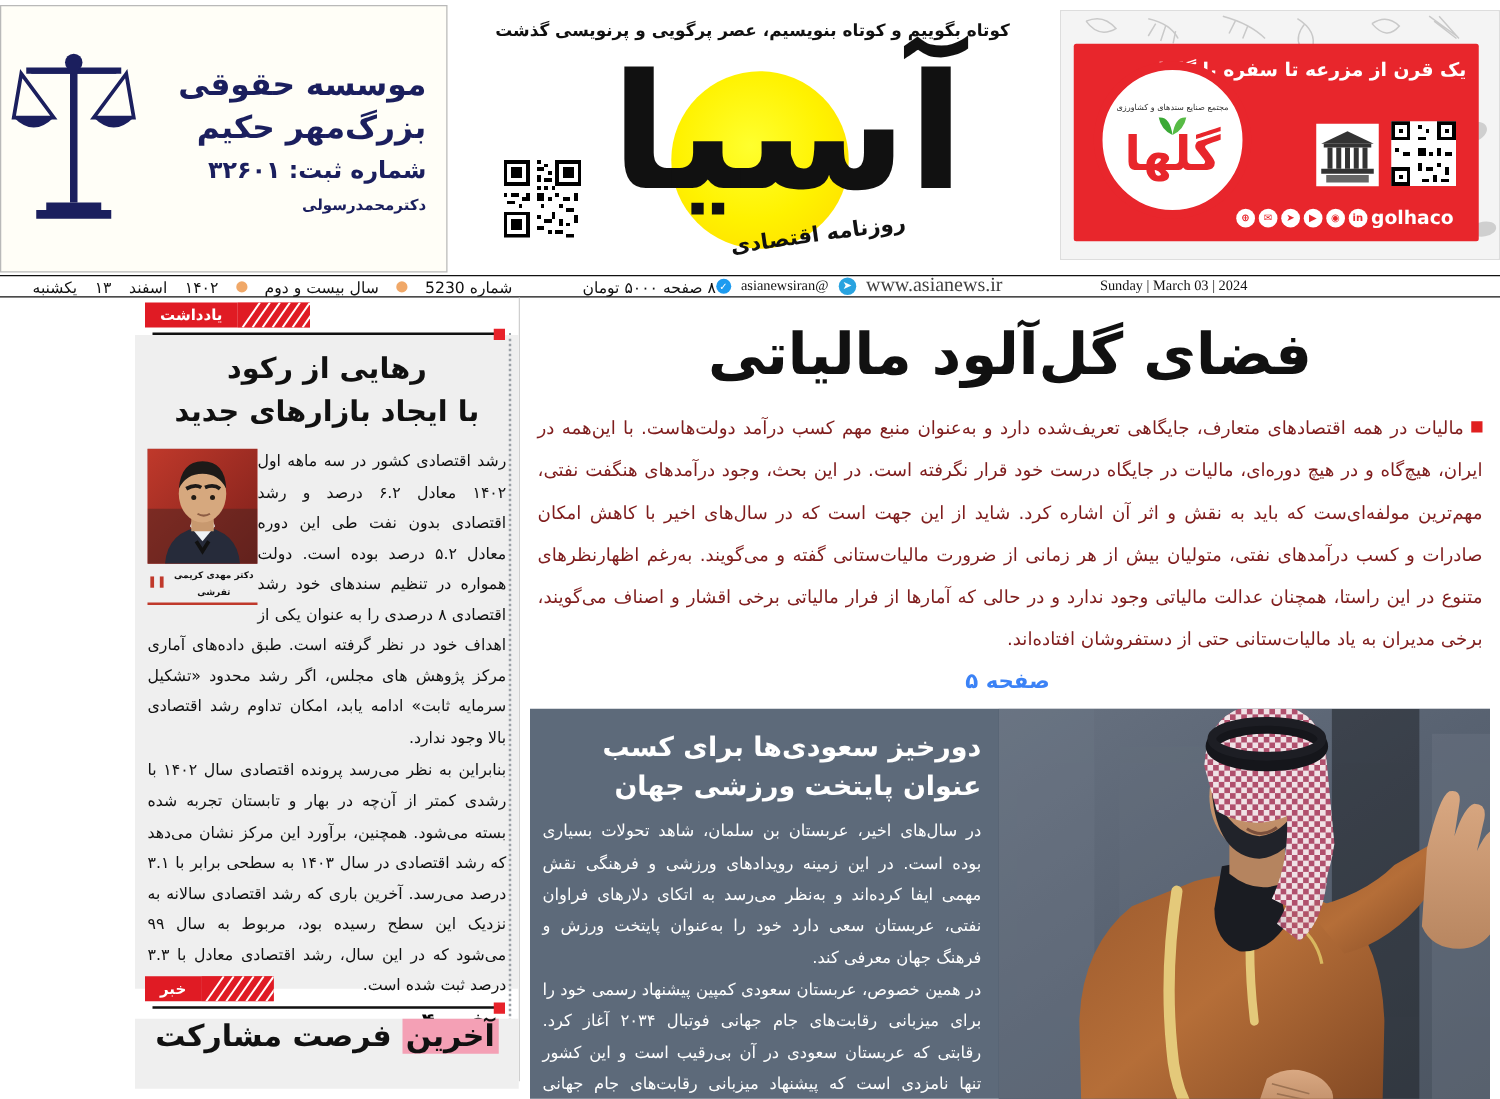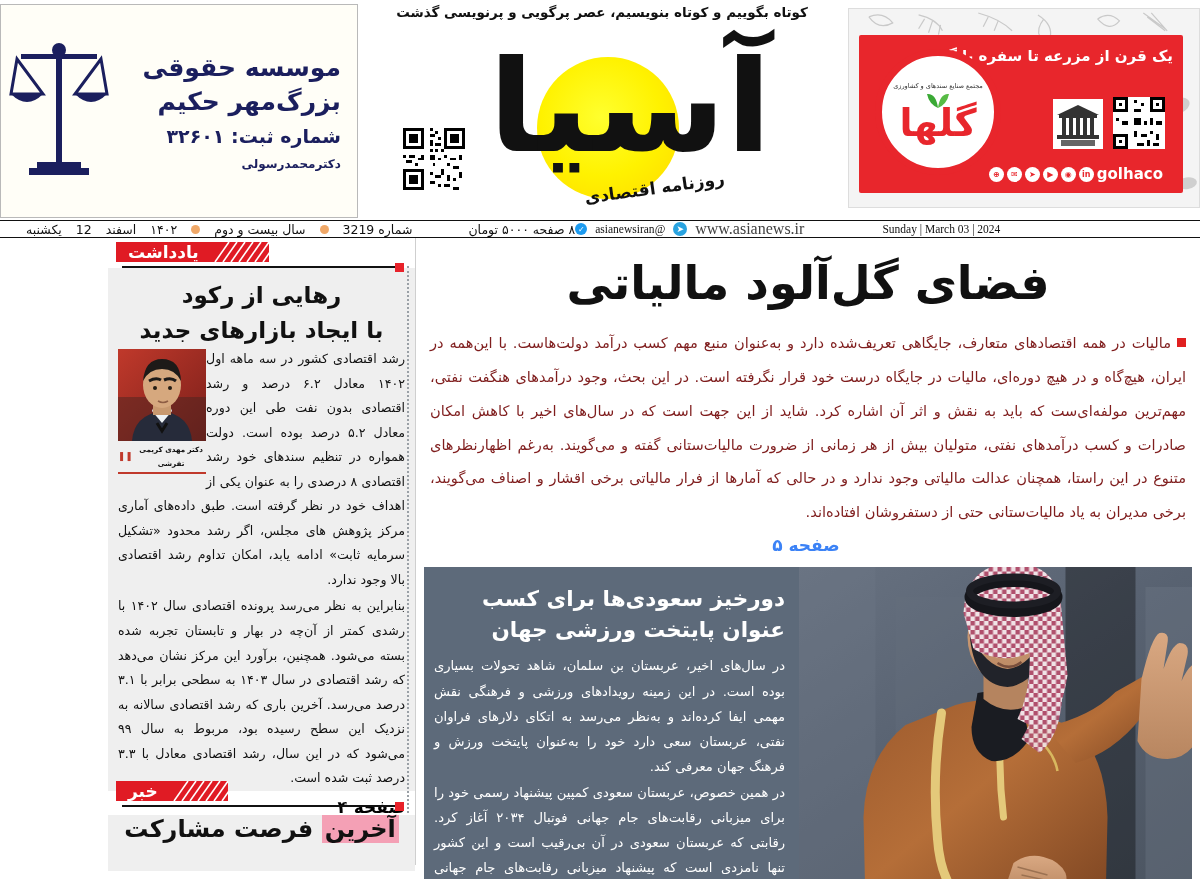--- a/index.html
+++ b/index.html
@@ -26,21 +26,21 @@
     font-size: 25px; font-weight: bold; color:#1b1f5e; line-height: 1.35;
     letter-spacing: -0.5px;
   }
   .lawad-reg { font-size: 19px; font-weight: bold; color:#1b1f5e; margin-top: 6px; }
   .lawad-person { font-size: 12px; color:#1b1f5e; margin-top: 10px; font-weight:bold; }
   .scales { width: 104px; height: 150px; flex: 0 0 104px; }
 
   
   .center-head {
     flex: 1; position: relative; display: flex; flex-direction: column;
-    align-items: center; justify-content: space-between; padding-top: 4px;
+    align-items: center; justify-content: flex-end; padding-top: 4px;
   }
   .slogan { font-size: 13.5px; color:#111; font-weight: bold; margin-bottom: 2px; }
   .logo-wrap { position: relative; width: 430px; height: 185px; }
   .sun {
     position: absolute; right: 138px; top: 22px;
     width: 142px; height: 142px; border-radius: 50%;
     background: radial-gradient(circle at 45% 42%, #ffff2e 0%, #fff200 52%, #ffe400 78%, #ffd900 100%);
   }
   .logo-asia {
     position: absolute; right: 52px; top: 8px;
@@ -162,36 +162,36 @@
   .saudi-body { font-size: 13.1px; line-height: 1.92; text-align: justify; }
   .saudi-body p { margin-bottom: 1px; }
   .saudi-photo { flex: 1; position: relative; overflow: hidden; background:#4e5a67; }
 
   
   .sec-head {
     position: relative; height: 20px; display: flex;
     flex-direction: row-reverse; align-items: stretch; margin-bottom: 0;
   }
   .sec-tag {
-    background:#e01b24; color:#fff; font-size:17px; font-weight:bold;
+    background:#e01b24; color:#fff; font-size:12px; font-weight:bold;
     padding: 1px 12px 2px 12px; display:flex; align-items:center;
     letter-spacing: 2px;
   }
   .sec-hatch { width: 58px; background:#e01b24; }
   .sec-rule {
     height: 2px; background:#111; margin: 4px 6px 0 6px; position: relative;
   }
   .sec-rule::after {
     content:''; position:absolute; right: -1px; top: -3px;
     width: 9px; height: 9px; background:#e8222a;
   }
   .side-inner { background:#efefef; padding: 10px 10px 8px 10px; height: calc(100% - 26px); }
   .side-title {
     font-size: 23px; font-weight: bold; color:#111; text-align: center;
-    line-height: 1.5; margin-bottom: 0;
+    line-height: 1.5; margin-bottom: 10px;
   }
   .side-body { font-size: 12.6px; line-height: 1.95; text-align: justify; color:#111; }
   .side-body p { margin-bottom: 2px; }
   .author-card {
     float: left; width: 88px; margin: 2px 0 6px 0; shape-outside: margin-box;
   }
   .author-photo {
     width: 88px; height: 92px; background: linear-gradient(160deg,#9d2f2f 0%,#c23a33 35%,#7e2525 100%);
     position: relative; overflow: hidden;
   }
@@ -386,28 +386,28 @@
           <div class="social-dot">in</div>
           <div class="social-handle">golhaco</div>
         </div>
       </div>
     </div>
   </div>
 
   <div class="infobar">
     <div class="ib-date">
       <span class="ib-item">یکشنبه</span>
-      <span class="ib-item">12</span>
+      <span class="ib-item">۱۳</span>
       <span class="ib-item">اسفند</span>
       <span class="ib-item">۱۴۰۲</span>
     </div>
     <span class="ib-sep"></span>
     <span class="ib-item">سال بیست و دوم</span>
     <span class="ib-sep"></span>
-    <span class="ib-item">شماره 3219</span>
+    <span class="ib-item">شماره 5230</span>
     <span style="width:56px"></span>
     <span class="ib-item">۸ صفحه ۵۰۰۰ تومان</span>
     <div class="ib-left">
       <span class="ib-en">Sunday | March 03 | 2024</span>
       <span style="width:62px"></span>
       <span class="ib-site">www.asianews.ir</span>
       <span class="tg-icon">➤</span>
       <span class="ib-en">@asianewsiran</span>
       <span class="verified">✓</span>
     </div>

